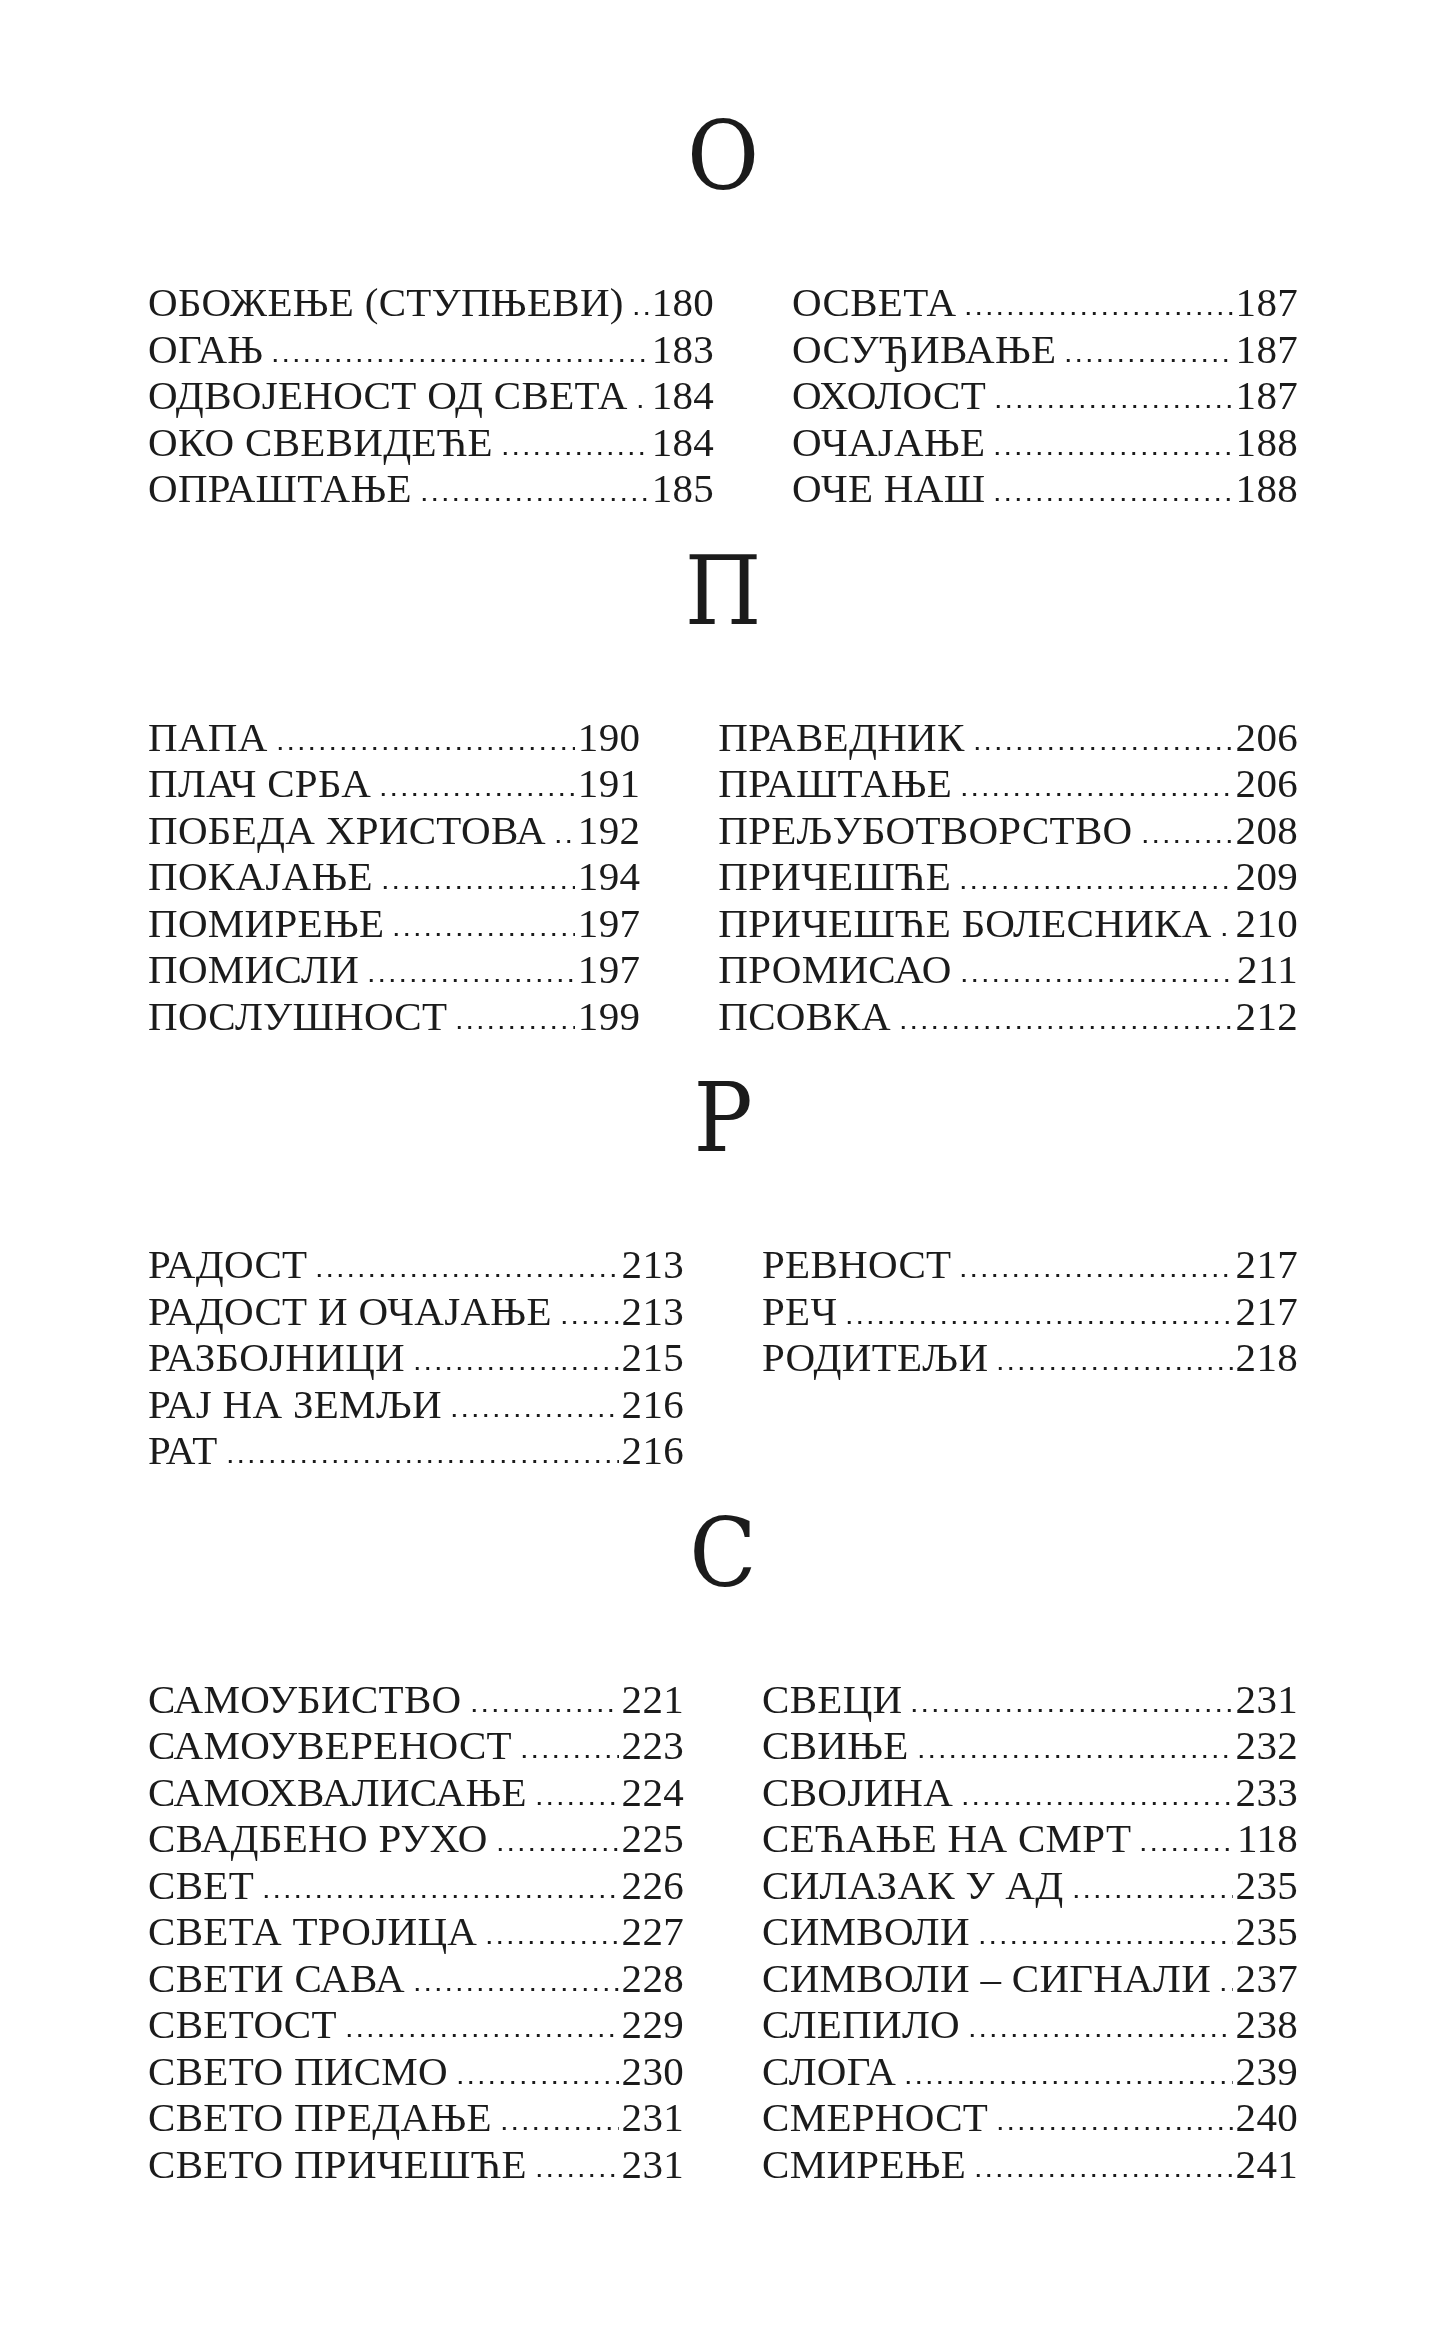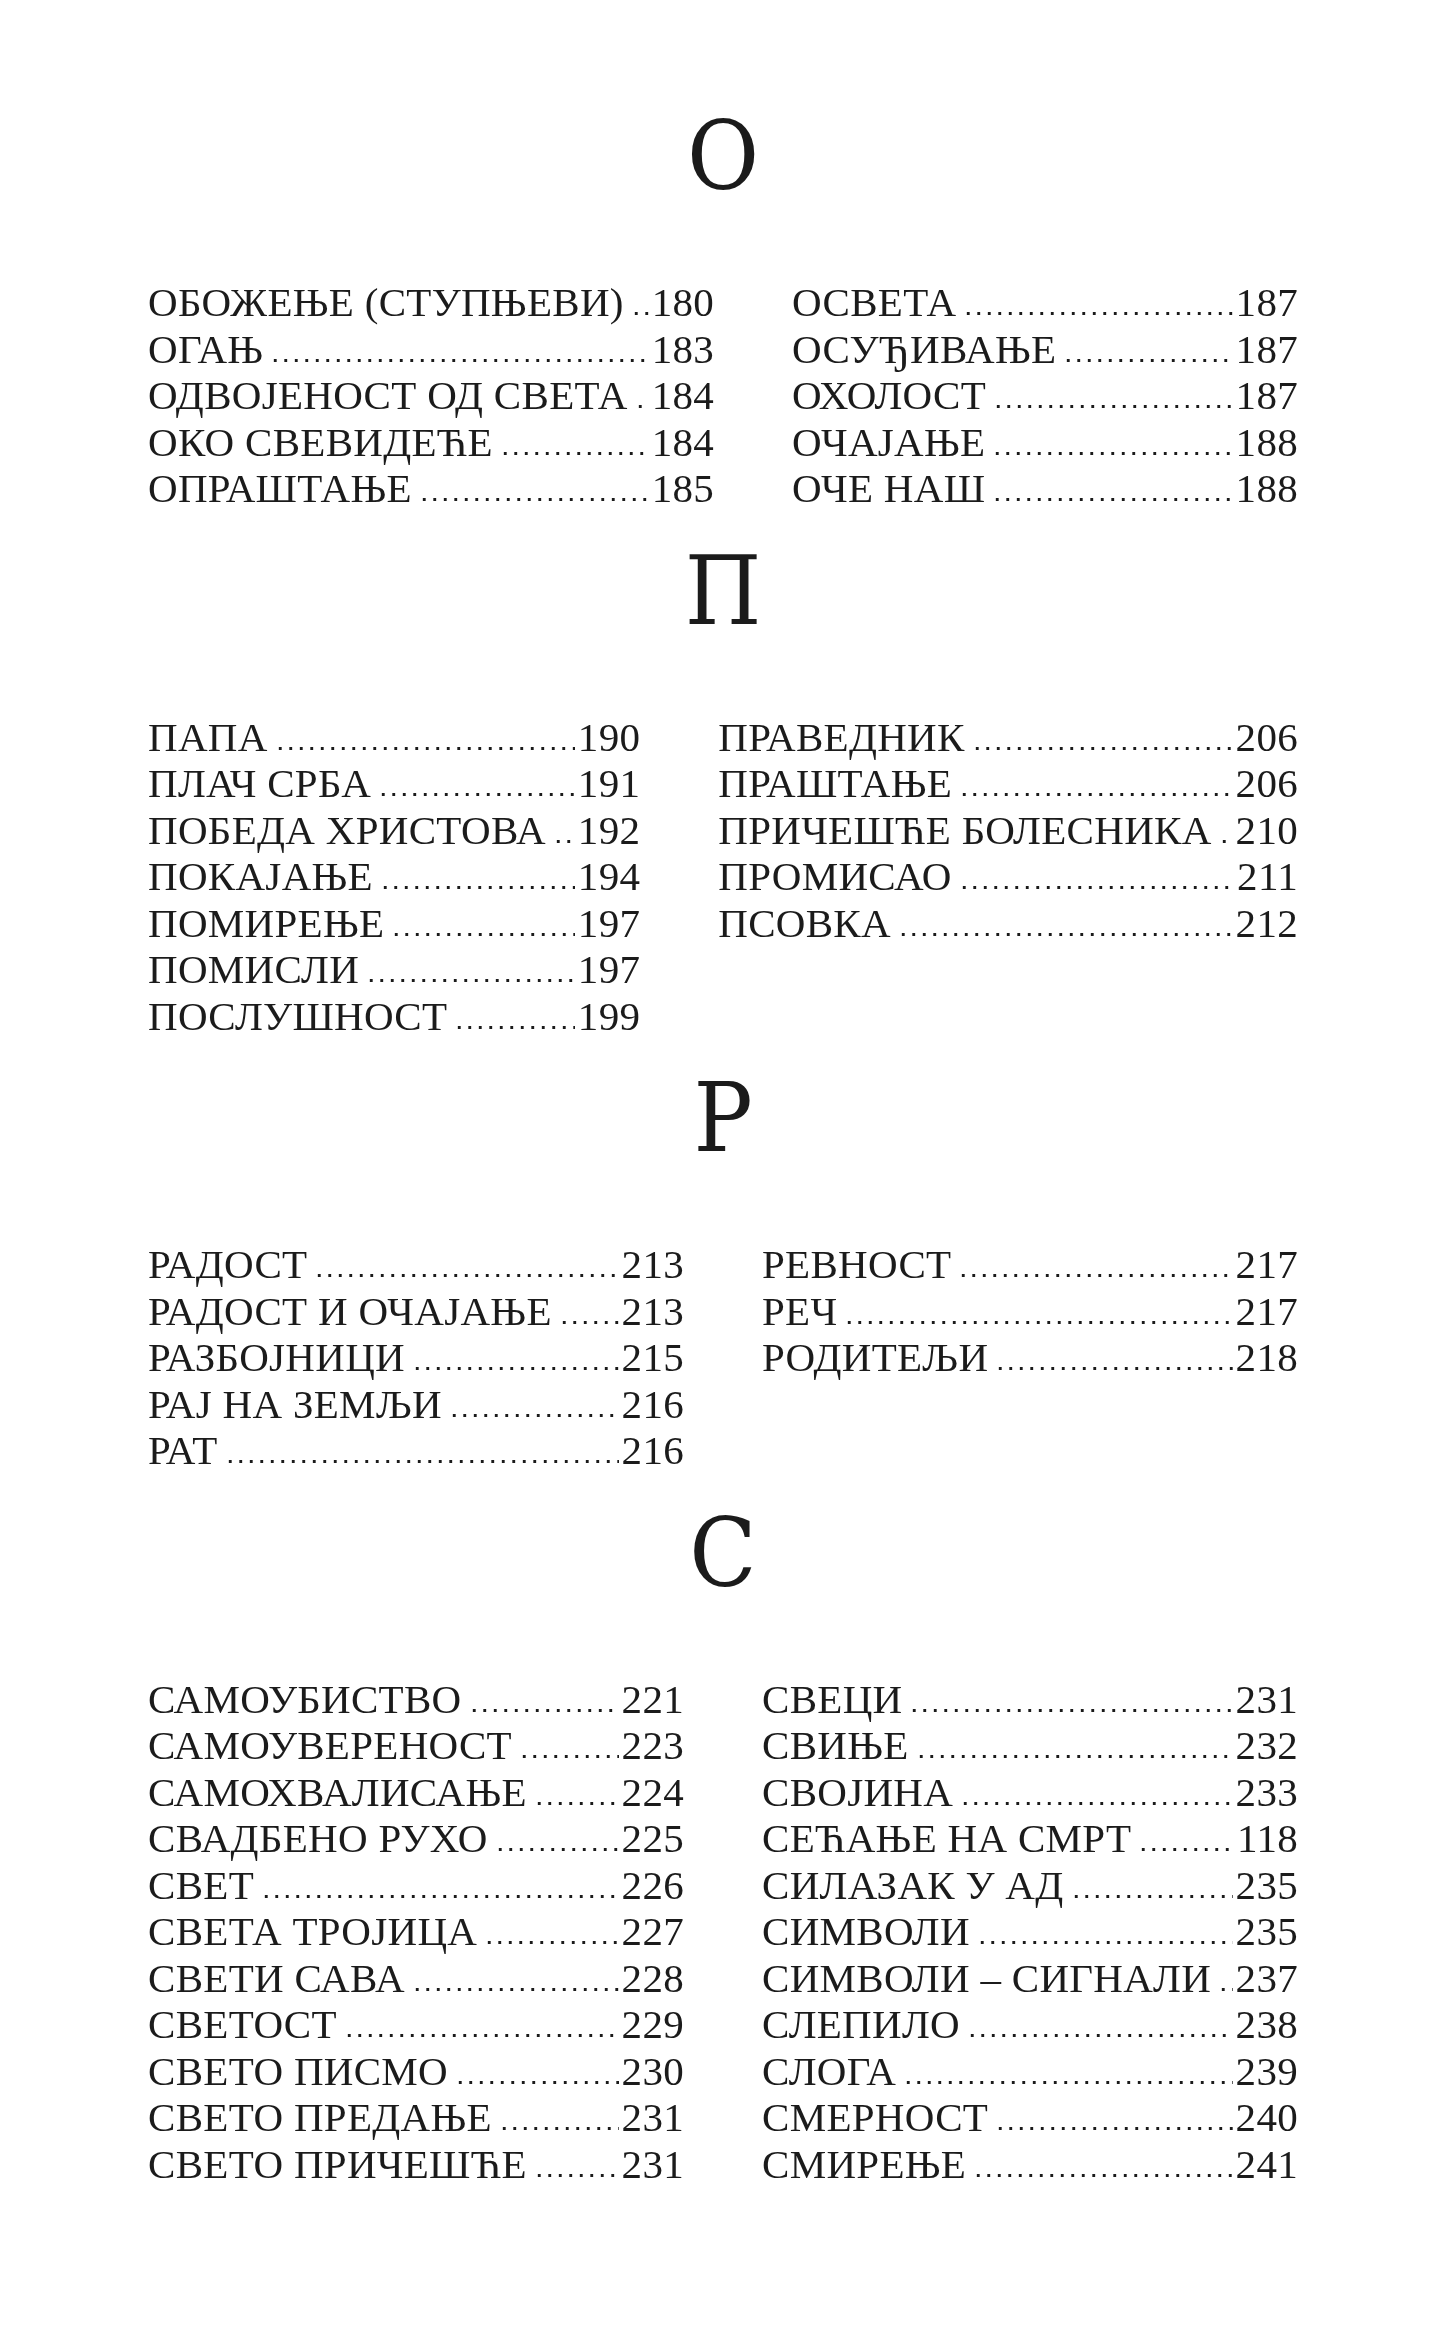--- a/index.html
+++ b/index.html
@@ -182,20 +182,30 @@
               <span class="label">ПРАВЕДНИК</span>
               <span class="dots"></span>
               <span class="page-num">206</span>
             </div>
             <div class="entry">
               <span class="label">ПРАШТАЊЕ</span>
               <span class="dots"></span>
               <span class="page-num">206</span>
             </div>
             <div class="entry">
+              <span class="label">ПРЕЉУБОТВОРСТВО</span>
+              <span class="dots"></span>
+              <span class="page-num">208</span>
+            </div>
+            <div class="entry">
+              <span class="label">ПРИЧЕШЋЕ</span>
+              <span class="dots"></span>
+              <span class="page-num">209</span>
+            </div>
+            <div class="entry">
               <span class="label">ПРИЧЕШЋЕ БОЛЕСНИКА</span>
               <span class="dots"></span>
               <span class="page-num">210</span>
             </div>
             <div class="entry">
               <span class="label">ПРОМИСАО</span>
               <span class="dots"></span>
               <span class="page-num">211</span>
             </div>
             <div class="entry">

